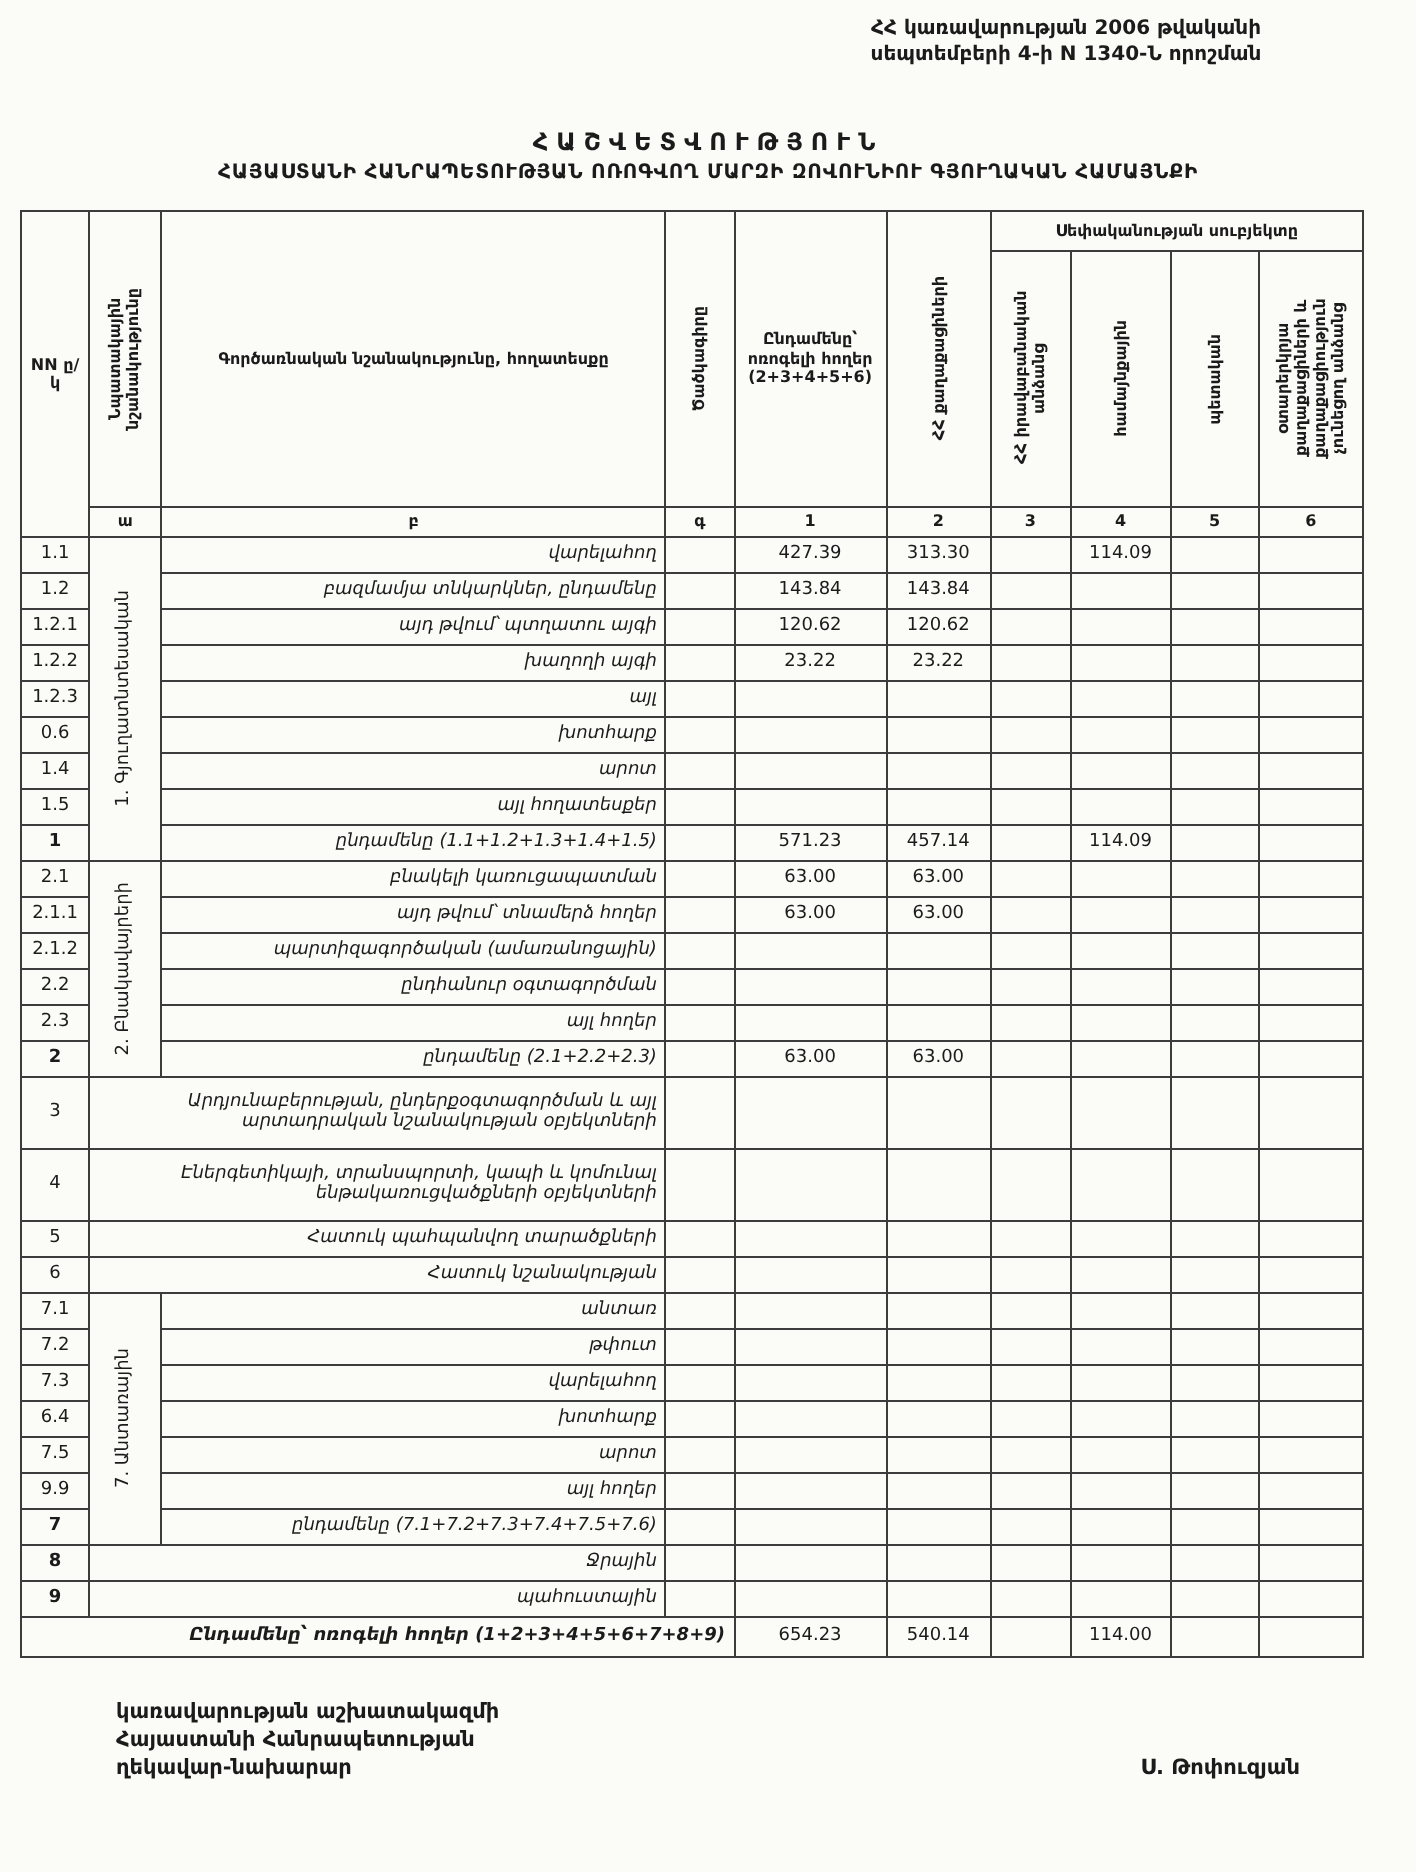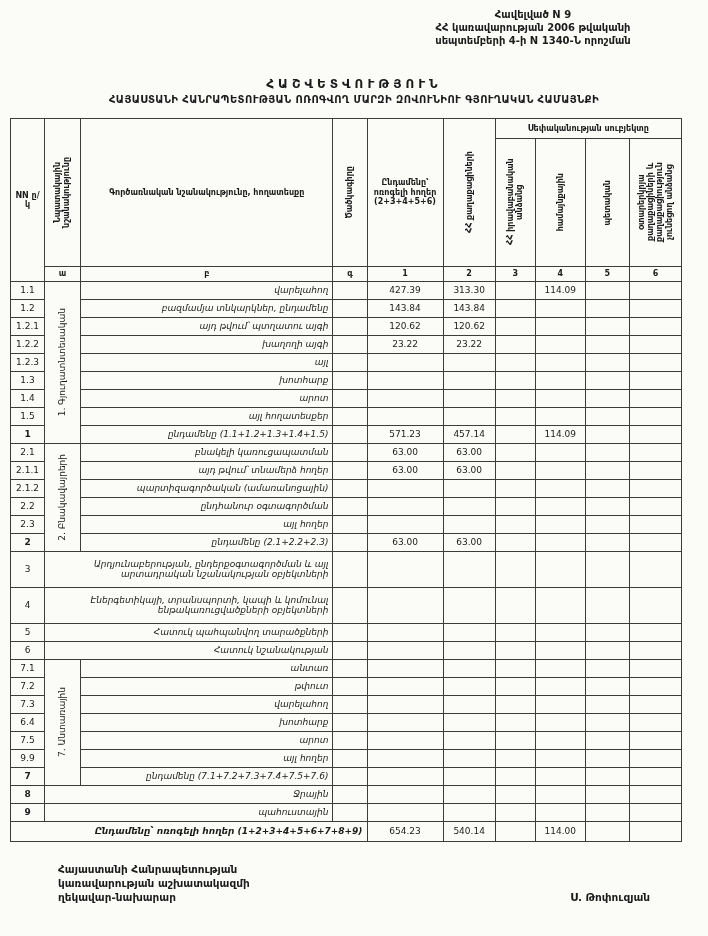--- a/index.html
+++ b/index.html
@@ -31,21 +31,20 @@
   .gl{max-height:155px;font-size:9px;}
   .smallhead{font-size:8px;line-height:1.2;}
   .footer{display:flex;justify-content:space-between;align-items:flex-end;padding:20px 58px 0 58px;font-size:10.5px;font-weight:bold;line-height:1.35;}
 </style>
 </head>
 <body>
 
 <div class="page">
 
   <div class="appendix">
-    <div>Հավելված N 9</div>
     <div>ՀՀ կառավարության 2006 թվականի</div>
     <div>սեպտեմբերի 4-ի N 1340-Ն որոշման</div>
   </div>
 
   <div class="titleblock">
     <div class="t1">ՀԱՇՎԵՏՎՈՒԹՅՈՒՆ</div>
     <div class="t2">ՀԱՅԱՍՏԱՆԻ ՀԱՆՐԱՊԵՏՈՒԹՅԱՆ ՈՌՈԳՎՈՂ ՄԱՐԶԻ ԶՈՎՈՒՆԻՈՒ ԳՅՈՒՂԱԿԱՆ ՀԱՄԱՅՆՔԻ</div>
   </div>
 
   <table>
@@ -156,21 +155,21 @@
           <td class="name ind">այլ</td>
           <td class="c"></td>
           <td class="v"></td>
           <td class="v"></td>
           <td class="v"></td>
           <td class="v"></td>
           <td class="v"></td>
           <td class="v"></td>
         </tr>
       <tr>
-          <td class="c">1.3</td>
+          <td class="c">0.6</td>
           <td class="name">խոտհարք</td>
           <td class="c"></td>
           <td class="v"></td>
           <td class="v"></td>
           <td class="v"></td>
           <td class="v"></td>
           <td class="v"></td>
           <td class="v"></td>
         </tr>
       <tr>
@@ -428,20 +427,20 @@
           <td class="v"></td>
           <td class="v">114.00</td>
           <td class="v"></td>
           <td class="v"></td>
         </tr>
     </tbody>
   </table>
 
   <div class="footer">
     <div>
+      <div>կառավարության աշխատակազմի</div>
       <div>Հայաստանի Հանրապետության</div>
-      <div>կառավարության աշխատակազմի</div>
       <div>ղեկավար-նախարար</div>
     </div>
     <div>Ս. Թոփուզյան</div>
   </div>
 
 </div>
 
 </body></html>

